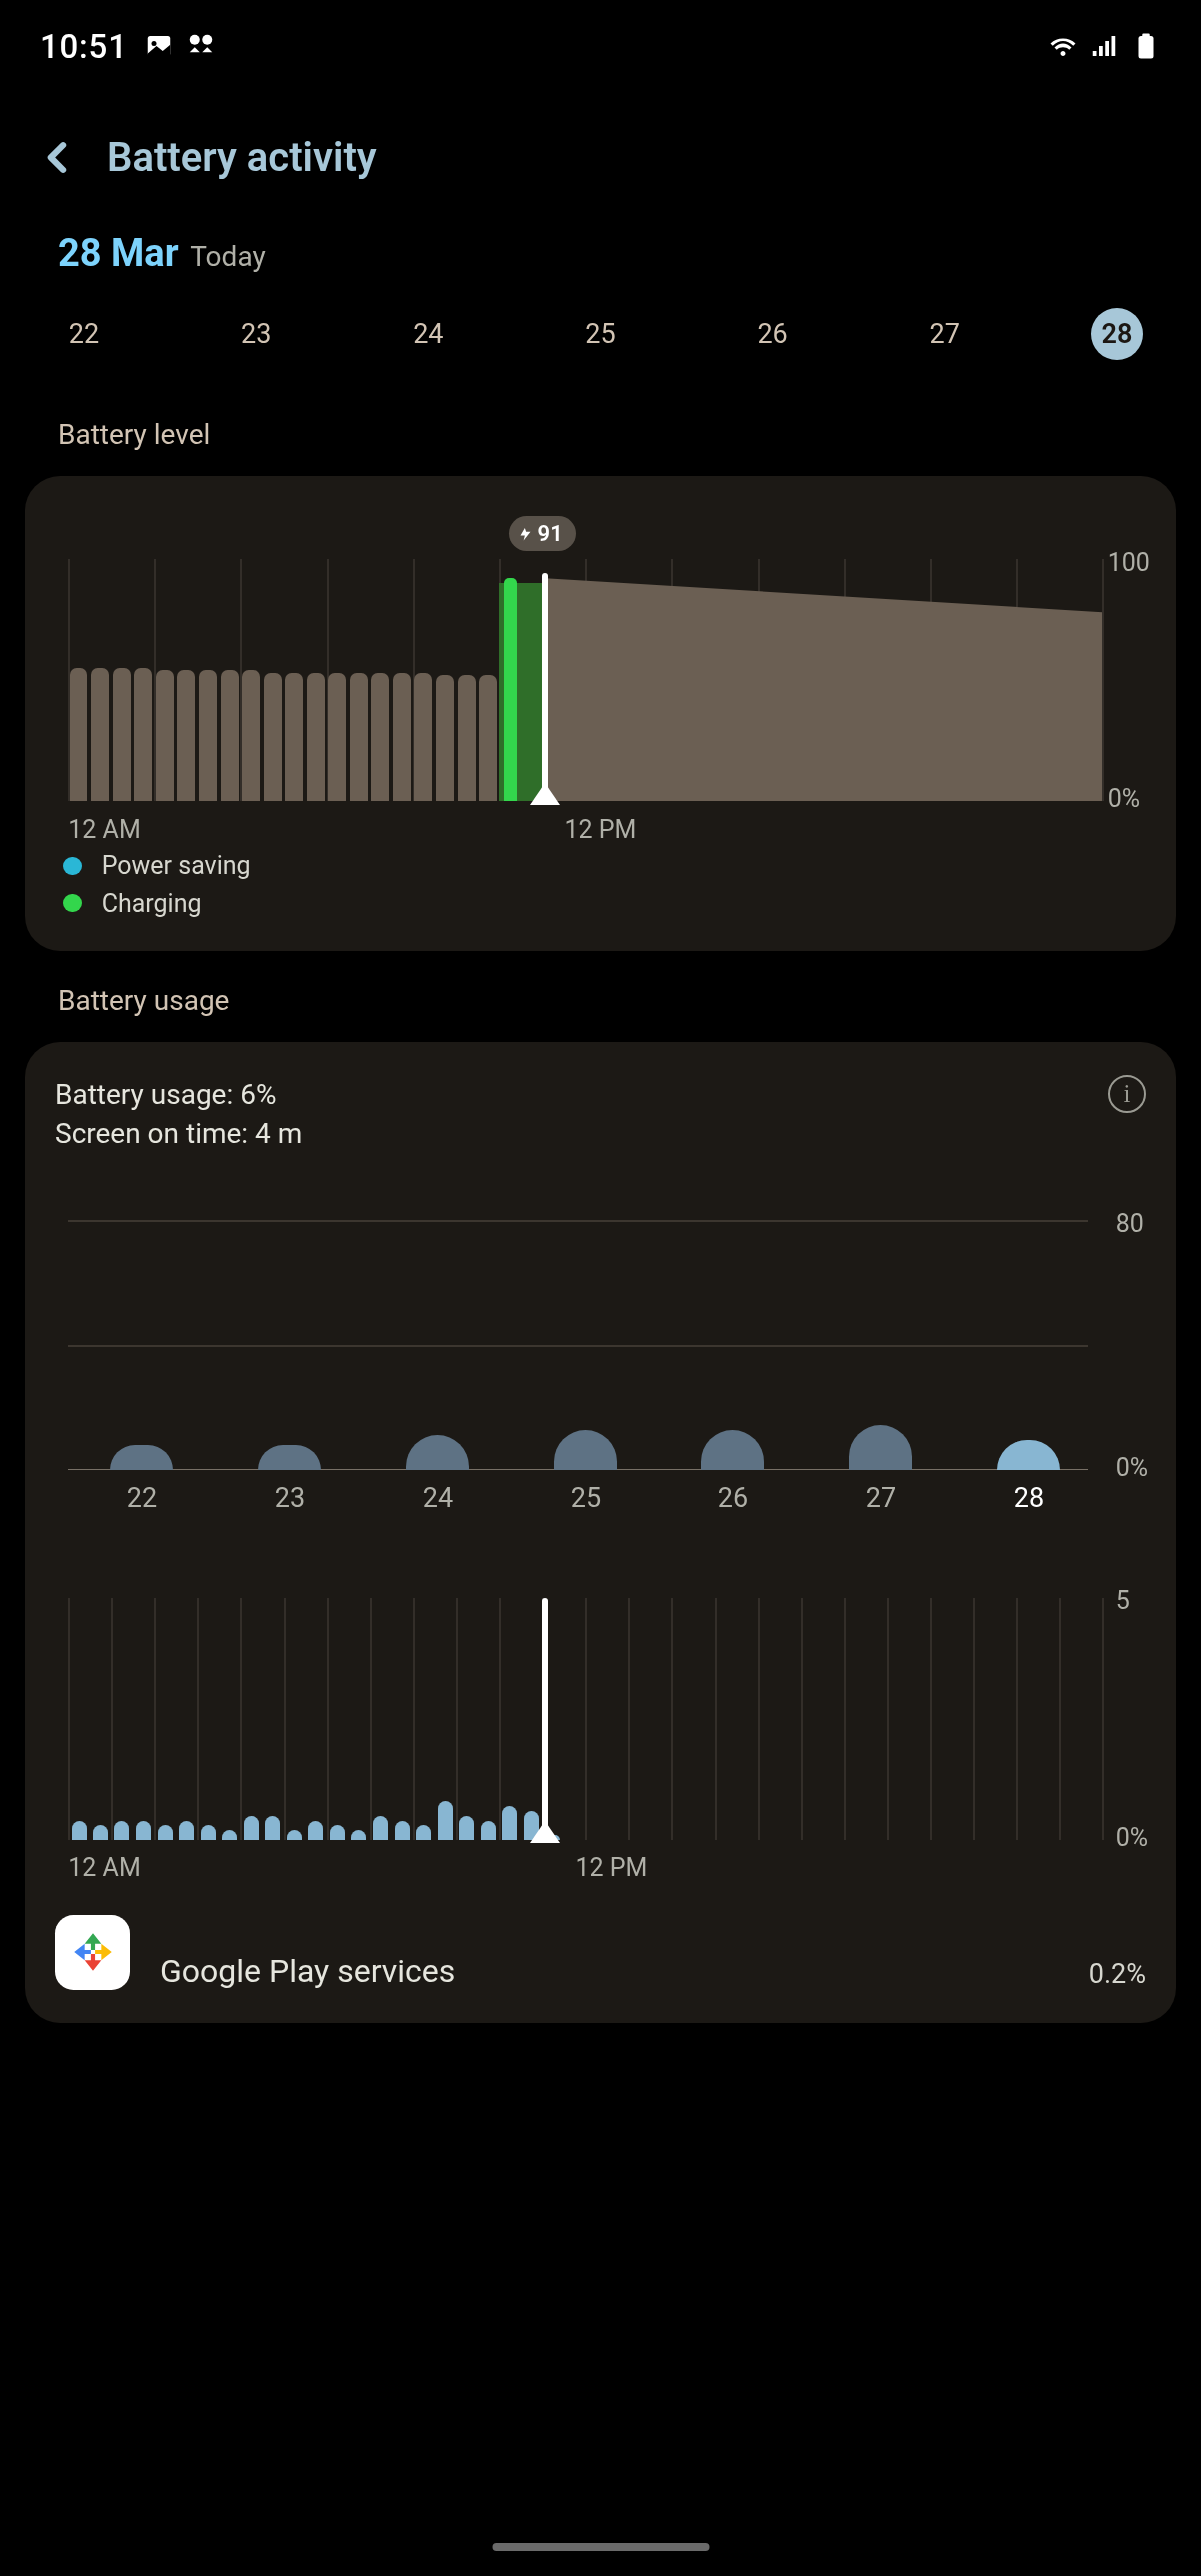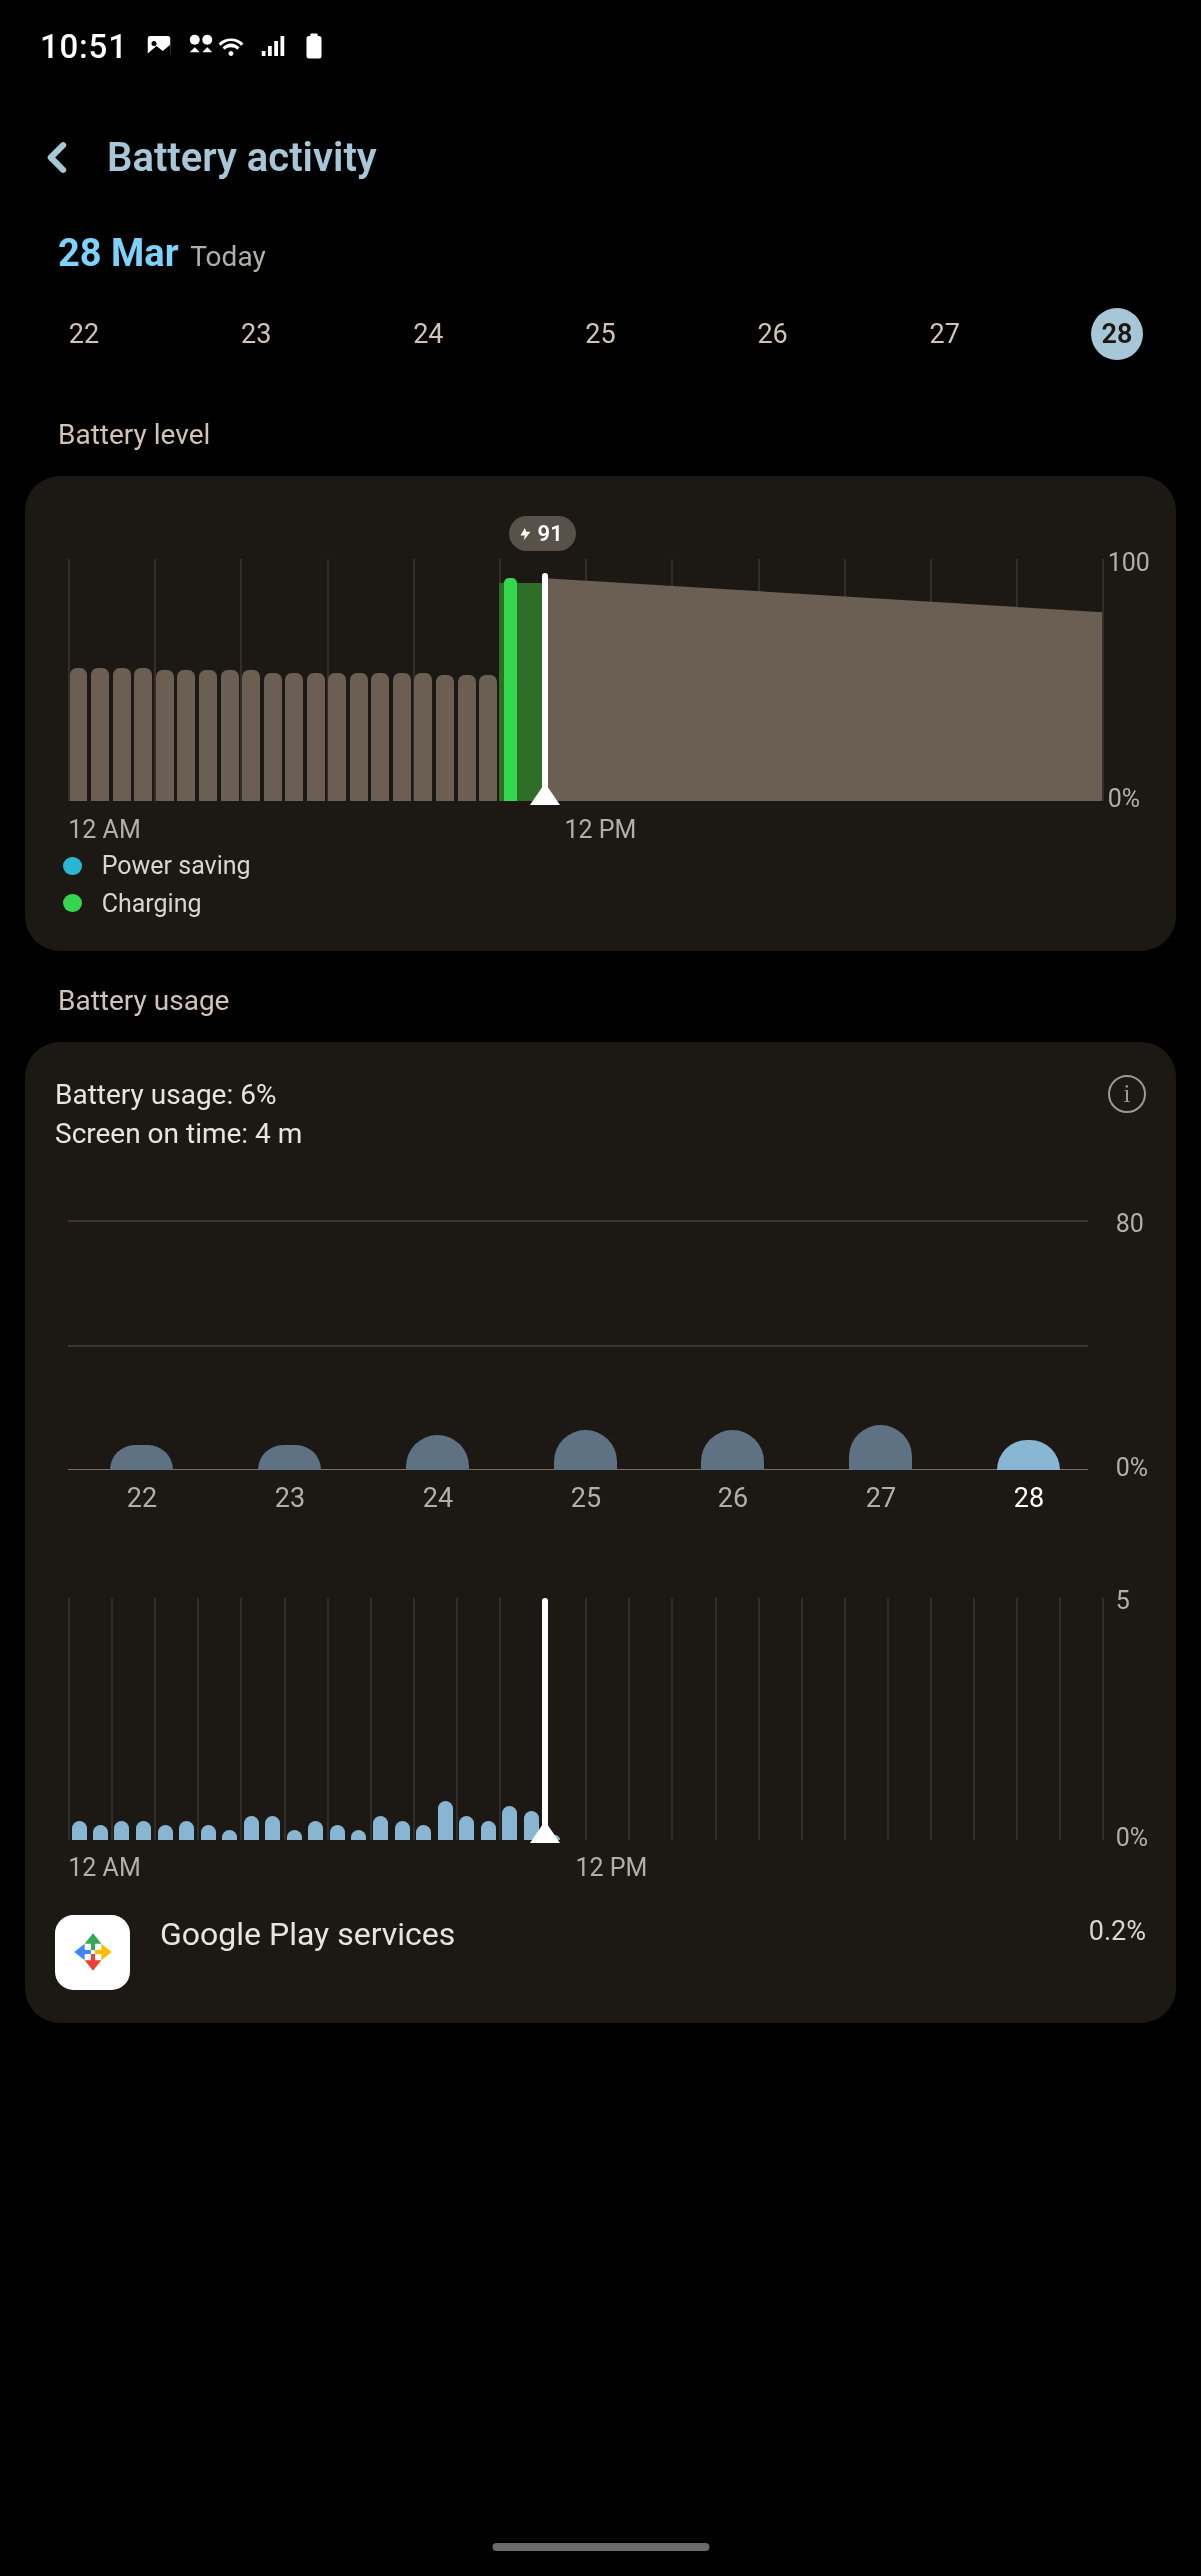--- a/index.html
+++ b/index.html
@@ -10,21 +10,21 @@
     font-family: -apple-system, BlinkMacSystemFont, 'Segoe UI', Roboto, sans-serif;
     color: #fff;
     overflow: hidden;
   }
 
   
   .status-bar {
     height: 92px;
     display: flex;
     align-items: center;
-    justify-content: flex-start;
+    justify-content: space-between;
     padding: 0 40px;
   }
   .status-left { display: flex; align-items: center; gap: 16.7px; }
   .status-time { font-size: 33px; font-weight: 500; letter-spacing: 0.8px; }
   .status-icons-left { display: flex; gap: 11.7px; align-items: center; }
   .status-right { display: flex; align-items: center; gap: 11.7px; }
   .status-svg { width: 30px; height: 30px; fill: #fff; }
 
   
   .page-header {
@@ -206,21 +206,21 @@
     width: 0; height: 0;
     border-left: 15px solid transparent;
     border-right: 15px solid transparent;
     border-bottom: 22px solid #fff;
   }
 
   
   .app-row {
     margin-top: 75px;
     display: flex;
-    align-items: flex-start;
+    align-items: flex-end;
     gap: 30px;
   }
   .app-icon {
     width: 75px; height: 75px; border-radius: 18.4px; background: #fff;
     display: flex; align-items: center; justify-content: center;
   }
   .app-icon svg { width: 50px; height: 50px; }
   .app-col { flex: 1; }
   .app-name { font-size: 32px; color: #e6e6de; }
   .app-sub { font-size: 25px; color: #9a9a92; margin-top: 3.3px; }

